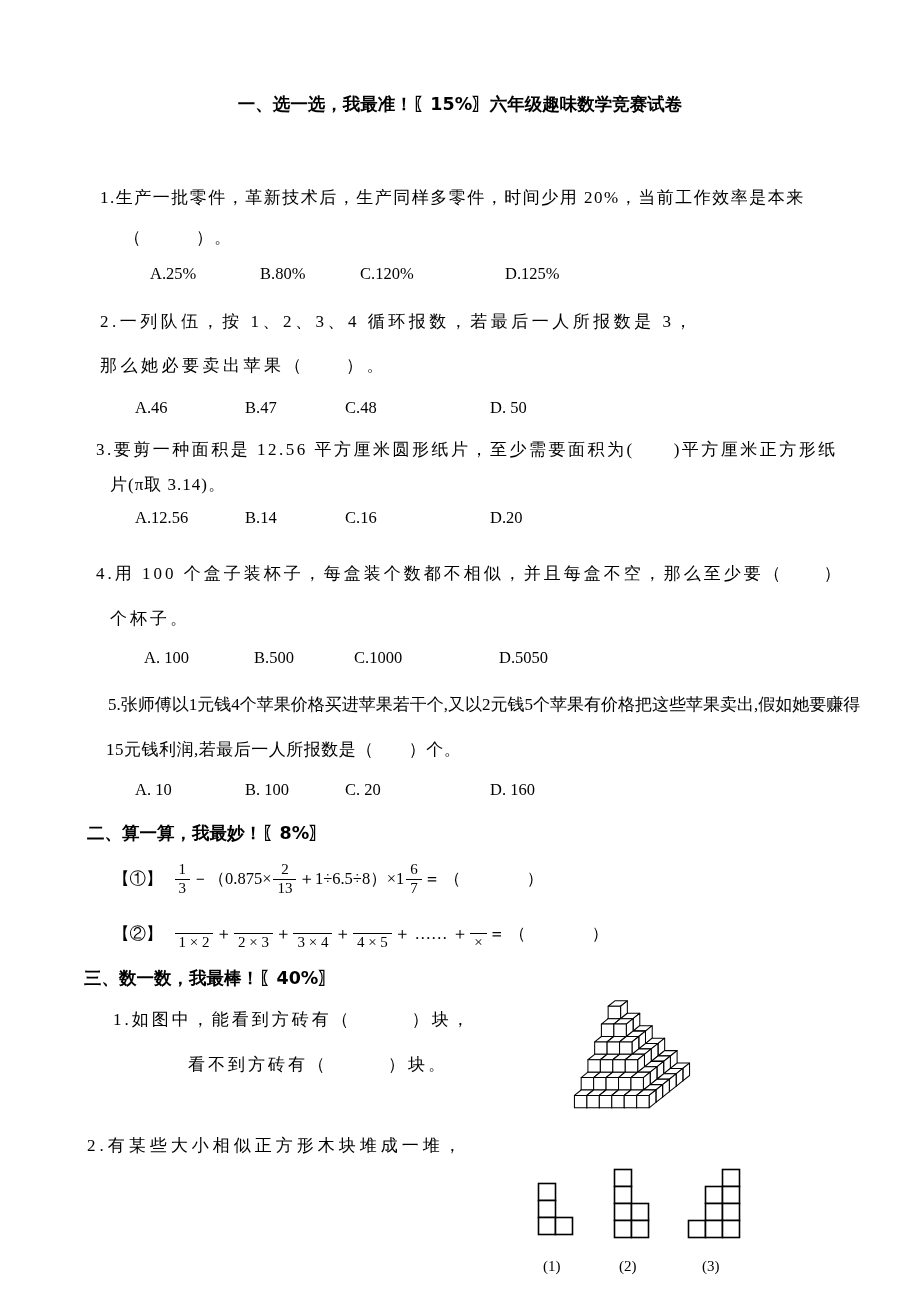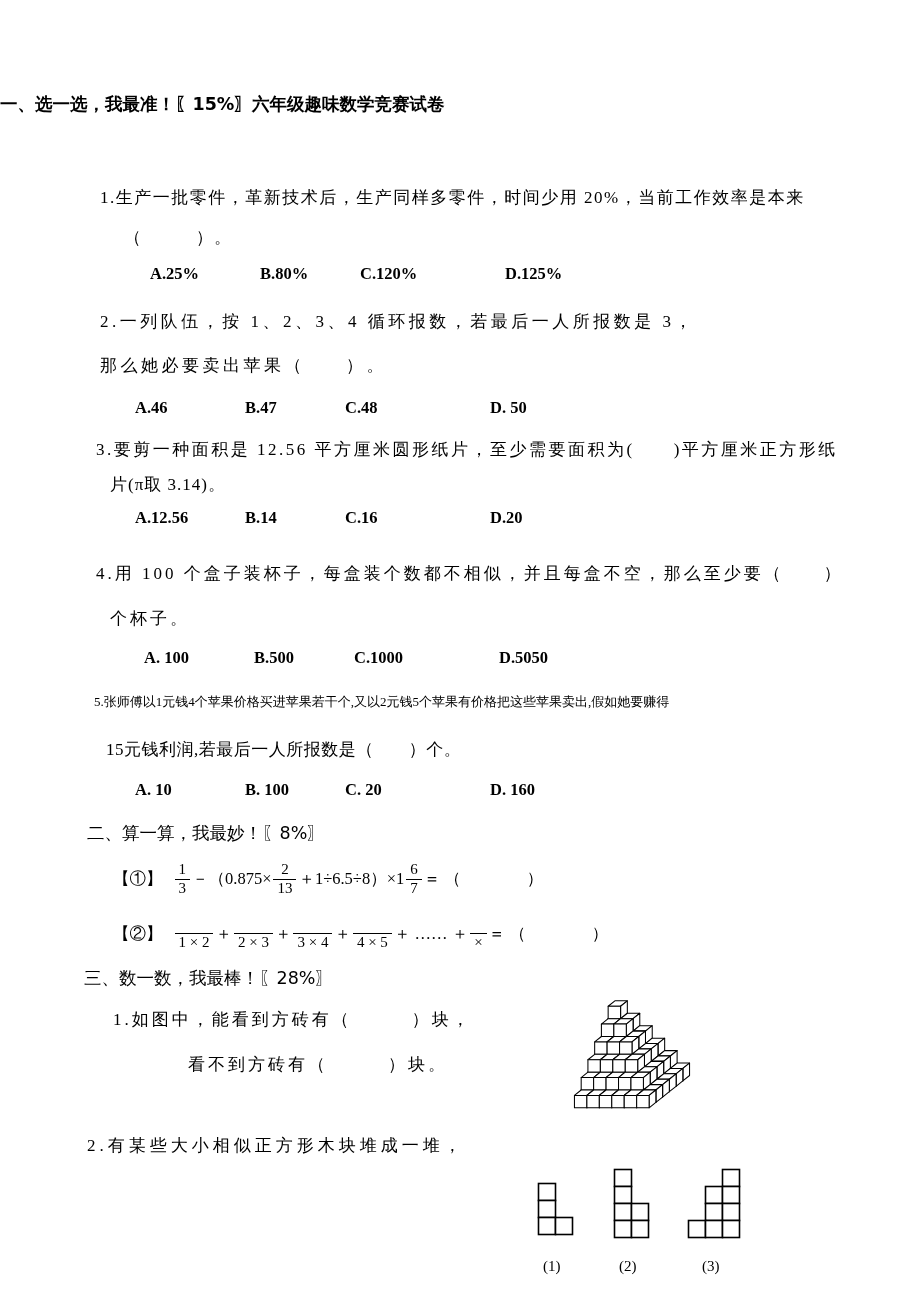--- a/index.html
+++ b/index.html
@@ -4,32 +4,32 @@
 <style>
   * { margin:0; padding:0; box-sizing:border-box; }
   html,body { background:#fff; }
   body {
     width:920px; height:1302px; position:relative;
     font-family:"Liberation Serif","DejaVu Serif",serif;
     color:#000; overflow:hidden;
   }
   .t { position:absolute; font-size:17px; white-space:nowrap; }
   .hdr {
-    position:absolute; font-size:17.5px; font-weight:400; white-space:nowrap;
+    position:absolute; font-size:17.5px; font-weight:700; white-space:nowrap;
     font-family:"DejaVu Sans","Liberation Sans",sans-serif;
   }
   .title {
-    position:absolute; top:92px; left:0; width:100%; text-align:left;
+    position:absolute; top:92px; left:0; width:100%; text-align:center;
     font-size:17.5px; font-weight:700;
     font-family:"DejaVu Sans","Liberation Sans",sans-serif;
   }
   .ls05{letter-spacing:.5px}.ls1{letter-spacing:1px}.ls15{letter-spacing:1.5px}.ls25{letter-spacing:2.5px}.ls3{letter-spacing:3px}
   .ls35{letter-spacing:3.5px}.ls4{letter-spacing:4px}
   .opts { position:absolute; white-space:nowrap; font-size:16.5px; }
-  .opt { display:inline-block; width:110px;font-weight:bold; }
+  .opt { display:inline-block; width:110px; }
   .opt:nth-child(2){ width:100px; }
   .opt:nth-child(3){ width:145px; }
   .opt:last-child{ width:auto; }
   .eq { position:absolute; display:flex; align-items:center; font-size:16.5px; white-space:nowrap; }
   .eqtag { margin-right:10px; }
   .frac { display:inline-block; text-align:center; vertical-align:middle; margin:0 2px; font-size:15px; line-height:1.15; }
   .frac .num { display:block; padding:0 4px; min-height:17px; }
   .frac .den { display:block; border-top:1.4px solid #000; padding:0 4px; min-height:17px; }
   .fig { position:absolute; }
   .blab { position:absolute; top:1258px; font-size:15px; }
@@ -56,21 +56,21 @@
 <div class="opts" style="top:508px;left:135px">
   <span class="opt">A.12.56</span><span class="opt">B.14</span><span class="opt">C.16</span><span class="opt">D.20</span>
 </div>
 
 <div class="t ls3" style="top:562px;left:96px">4.用 100 个盒子装杯子，每盒装个数都不相似，并且每盒不空，那么至少要（　　）</div>
 <div class="t ls3" style="top:607px;left:110px">个杯子。</div>
 <div class="opts" style="top:648px;left:144px">
   <span class="opt">A. 100</span><span class="opt">B.500</span><span class="opt">C.1000</span><span class="opt">D.5050</span>
 </div>
 
-<div class="t" style="top:693px;left:94px;font-size:13px">5.张师傅以1元钱4个苹果价格买进苹果若干个,又以2元钱5个苹果有价格把这些苹果卖出,假如她要赚得</div>
+<div class="t" style="top:693px;left:108px;font-size:17px">5.张师傅以1元钱4个苹果价格买进苹果若干个,又以2元钱5个苹果有价格把这些苹果卖出,假如她要赚得</div>
 <div class="t ls05" style="top:738px;left:106px;font-size:17px">15元钱利润,若最后一人所报数是（　　）个。</div>
 <div class="opts" style="top:780px;left:135px">
   <span class="opt">A. 10</span><span class="opt">B. 100</span><span class="opt">C. 20</span><span class="opt">D. 160</span>
 </div>
 
 <div class="hdr" style="top:821px;left:87px">二、算一算，我最妙！〖8%〗</div>
 
 <div class="eq" style="top:853px;left:113px;height:52px">
   <span class="eqtag">【①】</span>
   <span class="frac">
@@ -112,21 +112,21 @@
       <span class="den">4 × 5</span>
     </span>
   <span class="op">＋ …… ＋</span>
   <span class="frac">
       <span class="num"></span>
       <span class="den">×</span>
     </span>
   <span class="op">＝ （　　　　）</span>
 </div>
 
-<div class="hdr" style="top:966px;left:84px">三、数一数，我最棒！〖28%〗</div>
+<div class="hdr" style="top:966px;left:84px">三、数一数，我最棒！〖40%〗</div>
 <div class="t ls3" style="top:1008px;left:113px">1.如图中，能看到方砖有（　　　）块，</div>
 <div class="t ls3" style="top:1053px;left:188px">看不到方砖有（　　　）块。</div>
 <div class="t ls4" style="top:1134px;left:87px">2.有某些大小相似正方形木块堆成一堆，</div>
 
 <svg id="pyr" class="fig" style="left:572px;top:1000px" width="120" height="112" viewBox="0 0 115 108">
     <polygon points="34.5,66 46.5,66 53,60.8 41,60.8" fill="#fff" stroke="#000" stroke-width="1" stroke-linejoin="round"></polygon>
     <polygon points="46.5,78 53,72.8 53,60.8 46.5,66" fill="#fff" stroke="#000" stroke-width="1" stroke-linejoin="round"></polygon>
     <polygon points="34.5,78 46.5,78 46.5,66 34.5,66" fill="#fff" stroke="#000" stroke-width="1" stroke-linejoin="round"></polygon>
     <polygon points="34.5,54 46.5,54 53,48.8 41,48.8" fill="#fff" stroke="#000" stroke-width="1" stroke-linejoin="round"></polygon>
     <polygon points="46.5,66 53,60.8 53,48.8 46.5,54" fill="#fff" stroke="#000" stroke-width="1" stroke-linejoin="round"></polygon>

